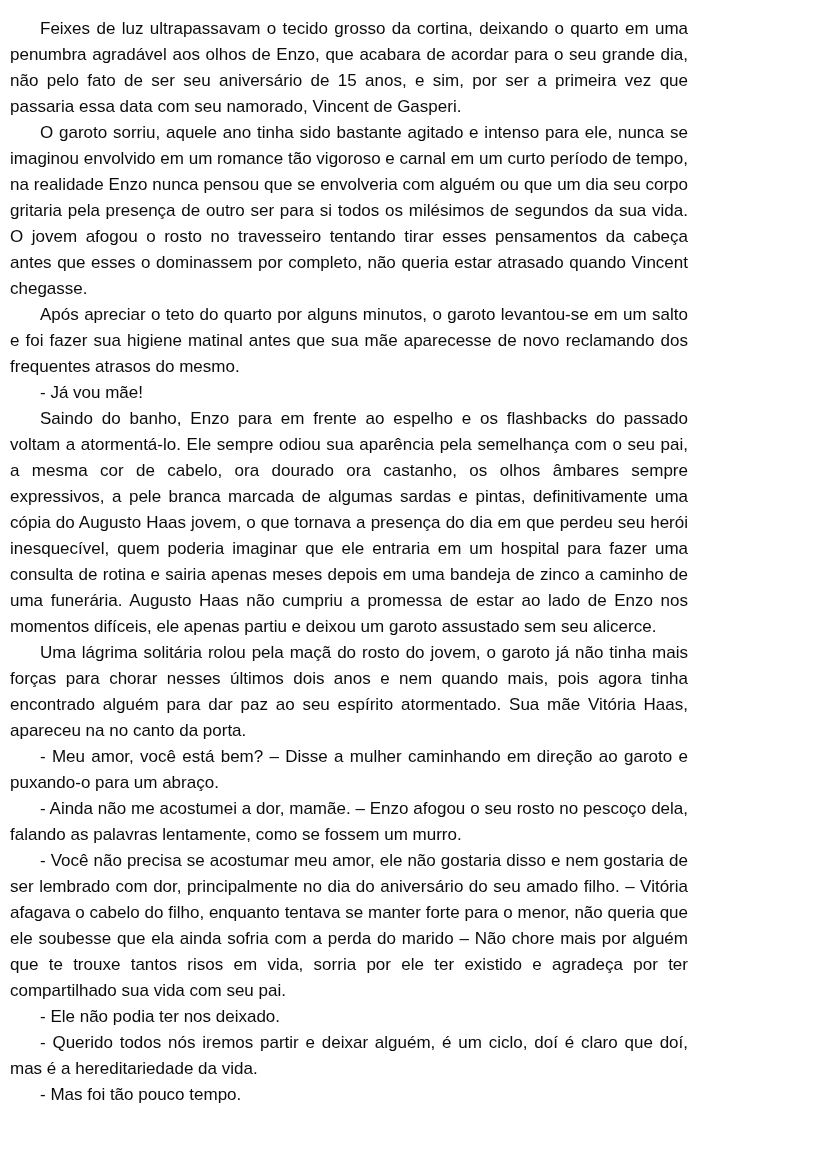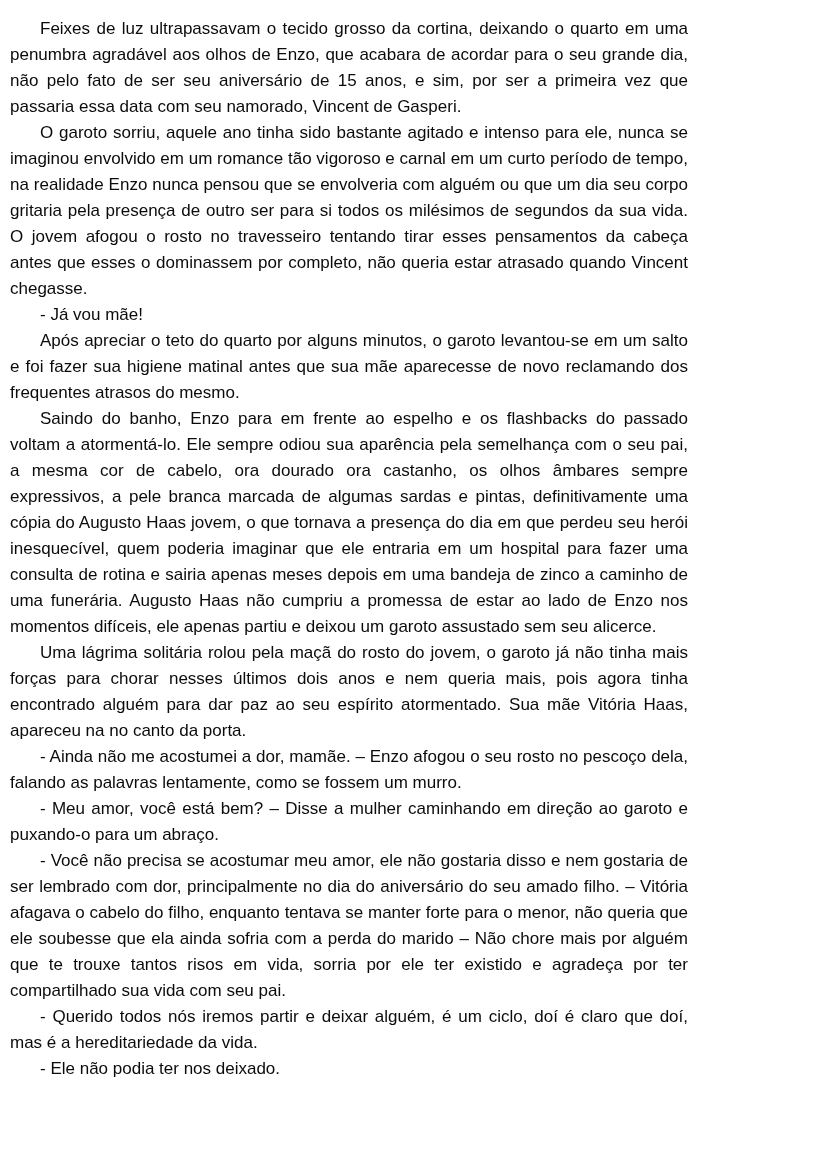--- a/index.html
+++ b/index.html
@@ -26,22 +26,23 @@
     text-align: justify;
     text-indent: 30px;
   }
 </style>
 </head>
 <body>
 
 <div class="page">
   <p>Feixes de luz ultrapassavam o tecido grosso da cortina, deixando o quarto em uma penumbra agradável aos olhos de Enzo, que acabara de acordar para o seu grande dia, não pelo fato de ser seu aniversário de 15 anos, e sim, por ser a primeira vez que passaria essa data com seu namorado, Vincent de Gasperi.</p>
   <p>O garoto sorriu, aquele ano tinha sido bastante agitado e intenso para ele, nunca se imaginou envolvido em um romance tão vigoroso e carnal em um curto período de tempo, na realidade Enzo nunca pensou que se envolveria com alguém ou que um dia seu corpo gritaria pela presença de outro ser para si todos os milésimos de segundos da sua vida. O jovem afogou o rosto no travesseiro tentando tirar esses pensamentos da cabeça antes que esses o dominassem por completo, não queria estar atrasado quando Vincent chegasse.</p>
+  <p>Após apreciar o teto do quarto por alguns minutos, o garoto levantou-se em um salto e foi fazer sua higiene matinal antes que sua mãe aparecesse de novo reclamando dos frequentes atrasos do mesmo.</p>
   <p>- Já vou mãe!</p>
-  <p>Após apreciar o teto do quarto por alguns minutos, o garoto levantou-se em um salto e foi fazer sua higiene matinal antes que sua mãe aparecesse de novo reclamando dos frequentes atrasos do mesmo.</p>
   <p>Saindo do banho, Enzo para em frente ao espelho e os flashbacks do passado voltam a atormentá-lo. Ele sempre odiou sua aparência pela semelhança com o seu pai, a mesma cor de cabelo, ora dourado ora castanho, os olhos âmbares sempre expressivos, a pele branca marcada de algumas sardas e pintas, definitivamente uma cópia do Augusto Haas jovem, o que tornava a presença do dia em que perdeu seu herói inesquecível, quem poderia imaginar que ele entraria em um hospital para fazer uma consulta de rotina e sairia apenas meses depois em uma bandeja de zinco a caminho de uma funerária. Augusto Haas não cumpriu a promessa de estar ao lado de Enzo nos momentos difíceis, ele apenas partiu e deixou um garoto assustado sem seu alicerce.</p>
-  <p>Uma lágrima solitária rolou pela maçã do rosto do jovem, o garoto já não tinha mais forças para chorar nesses últimos dois anos e nem queria mais, pois agora tinha encontrado alguém para dar paz ao seu espírito atormentado. Sua mãe Vitória Haas, apareceu na no canto da porta.</p>
+  <p>Uma lágrima solitária rolou pela maçã do rosto do jovem, o garoto já não tinha mais forças para chorar nesses últimos dois anos e nem quando mais, pois agora tinha encontrado alguém para dar paz ao seu espírito atormentado. Sua mãe Vitória Haas, apareceu na no canto da porta.</p>
+  <p>- Meu amor, você está bem? – Disse a mulher caminhando em direção ao garoto e puxando-o para um abraço.</p>
   <p>- Ainda não me acostumei a dor, mamãe. – Enzo afogou o seu rosto no pescoço dela, falando as palavras lentamente, como se fossem um murro.</p>
-  <p>- Meu amor, você está bem? – Disse a mulher caminhando em direção ao garoto e puxando-o para um abraço.</p>
   <p>- Você não precisa se acostumar meu amor, ele não gostaria disso e nem gostaria de ser lembrado com dor, principalmente no dia do aniversário do seu amado filho. – Vitória afagava o cabelo do filho, enquanto tentava se manter forte para o menor, não queria que ele soubesse que ela ainda sofria com a perda do marido – Não chore mais por alguém que te trouxe tantos risos em vida, sorria por ele ter existido e agradeça por ter compartilhado sua vida com seu pai.</p>
+  <p>- Ele não podia ter nos deixado.</p>
   <p>- Querido todos nós iremos partir e deixar alguém, é um ciclo, doí é claro que doí, mas é a hereditariedade da vida.</p>
-  <p>- Ele não podia ter nos deixado.</p>
+  <p>- Mas foi tão pouco tempo.</p>
 </div>
 
 </body></html>

